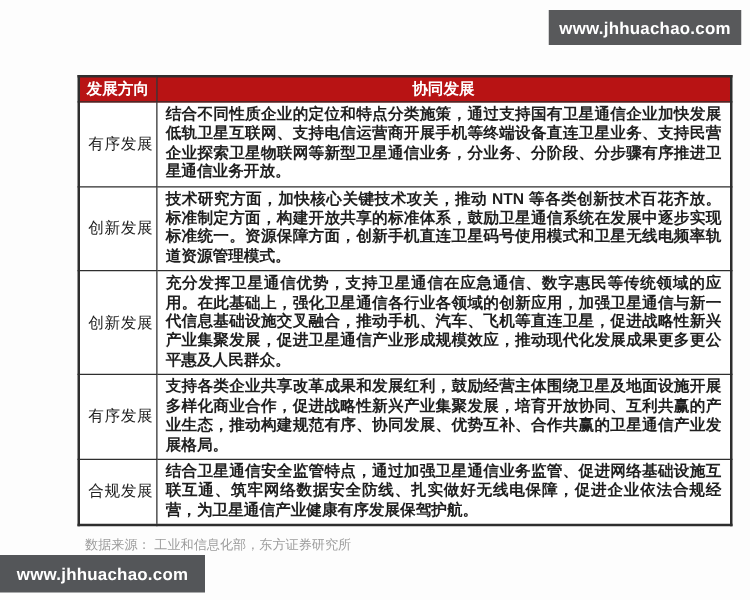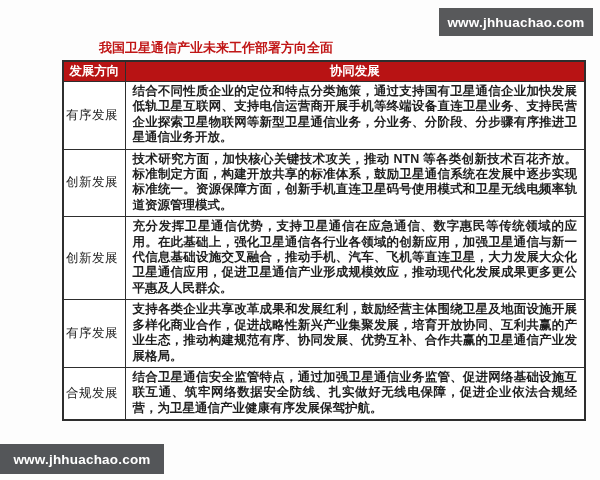--- a/index.html
+++ b/index.html
@@ -52,21 +52,21 @@
   table.deploy th {
     background: #b81314;
     color: #ffffff;
     font-size: 12.5px;
     font-weight: bold;
     height: 19px;
     padding: 1px 2px;
     text-align: center;
   }
   td.dir {
-    text-align: left;
+    text-align: right;
     vertical-align: middle;
     font-size: 12.5px;
     padding: 2px;
     letter-spacing: 0.5px;
   }
   td.con {
     font-size: 12.5px;
     line-height: 15.4px;
     padding: 2px 7px 3px 7px;
     text-align: justify;
@@ -82,21 +82,20 @@
     white-space: nowrap;
   }
 </style>
 </head>
 <body>
 
 <div class="page">
 
   <div class="wm wm-top">www.jhhuachao.com</div>
 
-  <div class="fig-title">我国卫星通信产业未来工作部署方向全面</div>
 
   <table class="deploy">
     <colgroup>
         <col class="c1">
         <col class="c2">
       </colgroup>
     <thead>
       <tr>
         <th>发展方向</th>
         <th>协同发展</th>
@@ -106,29 +105,30 @@
       <tr>
         <td class="dir">有序发展</td>
         <td class="con">结合不同性质企业的定位和特点分类施策，通过支持国有卫星通信企业加快发展低轨卫星互联网、支持电信运营商开展手机等终端设备直连卫星业务、支持民营企业探索卫星物联网等新型卫星通信业务，分业务、分阶段、分步骤有序推进卫星通信业务开放。</td>
       </tr>
       <tr>
         <td class="dir">创新发展</td>
         <td class="con">技术研究方面，加快核心关键技术攻关，推动 NTN 等各类创新技术百花齐放。标准制定方面，构建开放共享的标准体系，鼓励卫星通信系统在发展中逐步实现标准统一。资源保障方面，创新手机直连卫星码号使用模式和卫星无线电频率轨道资源管理模式。</td>
       </tr>
       <tr>
         <td class="dir">创新发展</td>
-        <td class="con">充分发挥卫星通信优势，支持卫星通信在应急通信、数字惠民等传统领域的应用。在此基础上，强化卫星通信各行业各领域的创新应用，加强卫星通信与新一代信息基础设施交叉融合，推动手机、汽车、飞机等直连卫星，大力发展大众化卫星通信应用，促进卫星通信产业形成规模效应，推动现代化发展成果更多更公平惠及人民群众。</td>
+        <td class="con">充分发挥卫星通信优势，支持卫星通信在应急通信、数字惠民等传统领域的应用。在此基础上，强化卫星通信各行业各领域的创新应用，加强卫星通信与新一代信息基础设施交叉融合，推动手机、汽车、飞机等直连卫星，促进战略性新兴产业集聚发展，促进卫星通信产业形成规模效应，推动现代化发展成果更多更公平惠及人民群众。</td>
       </tr>
       <tr>
         <td class="dir">有序发展</td>
         <td class="con">支持各类企业共享改革成果和发展红利，鼓励经营主体围绕卫星及地面设施开展多样化商业合作，促进战略性新兴产业集聚发展，培育开放协同、互利共赢的产业生态，推动构建规范有序、协同发展、优势互补、合作共赢的卫星通信产业发展格局。</td>
       </tr>
       <tr>
         <td class="dir">合规发展</td>
         <td class="con">结合卫星通信安全监管特点，通过加强卫星通信业务监管、促进网络基础设施互联互通、筑牢网络数据安全防线、扎实做好无线电保障，促进企业依法合规经营，为卫星通信产业健康有序发展保驾护航。</td>
       </tr>
     </tbody>
   </table>
 
+  <div class="source">数据来源： 工业和信息化部，东方证券研究所</div>
 
   <div class="wm wm-bottom">www.jhhuachao.com</div>
 
 </div>
 
 </body></html>

